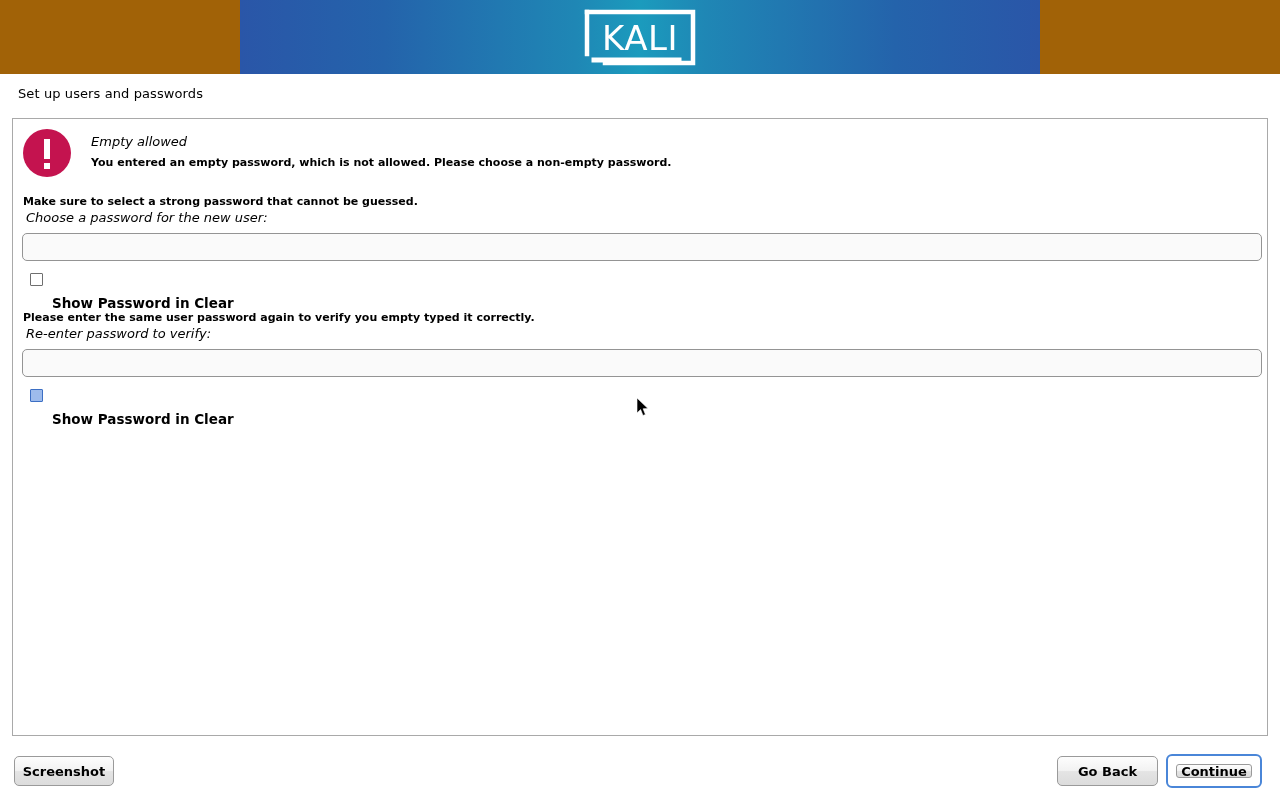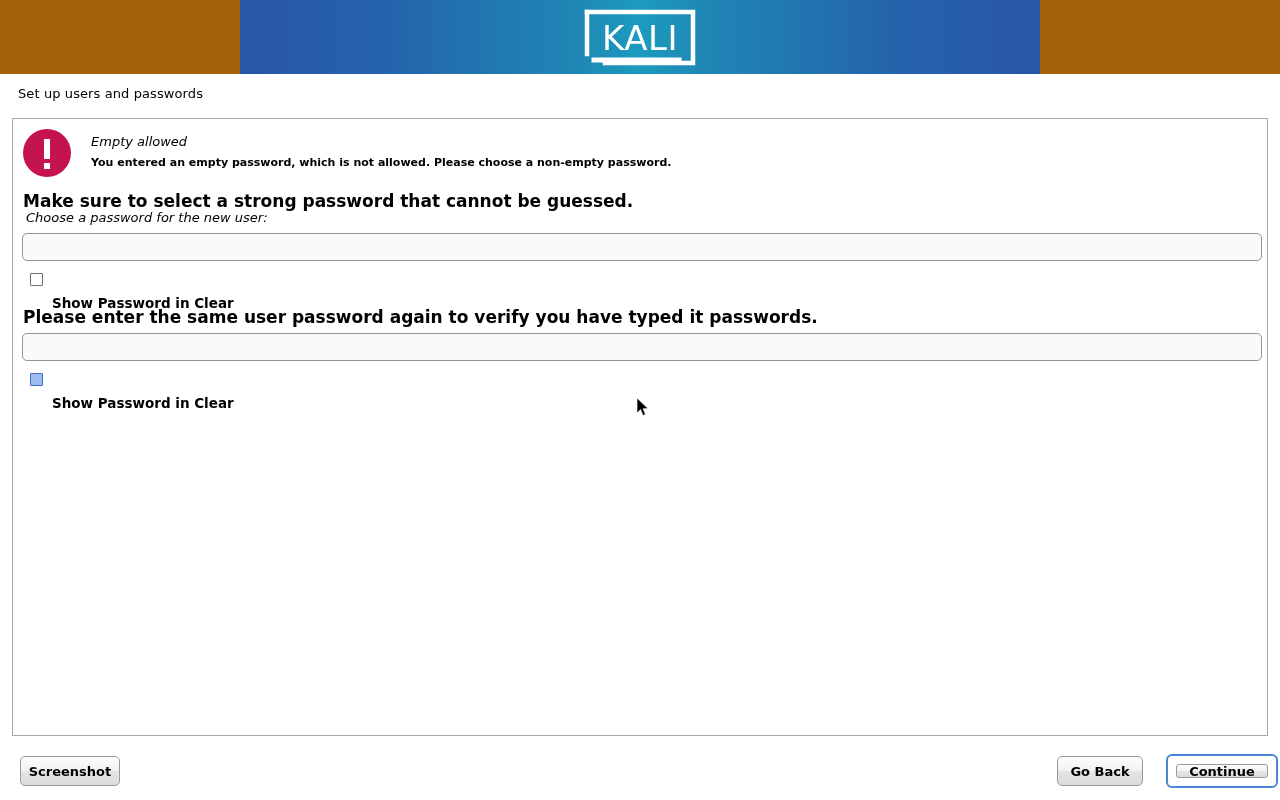--- a/index.html
+++ b/index.html
@@ -108,21 +108,21 @@
 
   
   .form {
     position: absolute;
     left: 0; top: 74px;
     width: 1256px;
   }
   .strong-line {
     margin-left: 10px;
     font-weight: bold;
-    font-size: 17px;
+    font-size: 11px;
     line-height: 17px;
   }
   .field-label {
     margin-left: 13px;
     font-style: italic;
     font-size: 13px;
     line-height: 16px;
   }
   .text-input {
     display: block;
@@ -169,24 +169,24 @@
     border: 1px solid #9a9a9a;
     border-radius: 5px;
     background: linear-gradient(180deg, #fdfdfd 0%, #f2f2f2 48%, #e4e4e4 52%, #dcdcdc 100%);
     font-family: "DejaVu Sans", "Liberation Sans", sans-serif;
     font-size: 13px;
     font-weight: bold;
     color: #000;
     cursor: default;
     padding: 0;
   }
-  #screenshot-button { left: 20px; top: 756px; width: 100px; }
-  #go-back-button   { left: 1057px; top: 756px; width: 86px; }
+  #screenshot-button { left: 14px; top: 756px; width: 100px; }
+  #go-back-button   { left: 1057px; top: 756px; width: 101px; }
   #continue-button  {
-    left: 1166px; top: 754px; width: 112px; height: 34px;
+    left: 1166px; top: 754px; width: 96px; height: 34px;
     border: 2px solid #4a86d8;
     border-radius: 6px;
     padding: 8px;
     background: none;
   }
   #continue-button .inner {
     width: 100%; height: 100%;
     border: 1px solid #9a9a9a;
     border-radius: 3px;
     background: linear-gradient(180deg, #fdfdfd 0%, #f2f2f2 48%, #e4e4e4 52%, #dcdcdc 100%);
@@ -242,22 +242,23 @@
 
     <input class="text-input" type="password" id="password-input" placeholder="" style="">
 
     <div class="check-row">
       <span class="checkbox"></span>
       <span class="check-label">Show Password in Clear</span>
     </div>
 
     <div class="gap-block"></div>
 
-    <div class="strong-line">Please enter the same user password again to verify you have typed it passwords.</div>
-
+    <div class="strong-line">Please enter the same user password again to verify you empty typed it correctly.</div>
+
+    <div class="field-label">Re-enter password to verify:</div>
 
     <input class="text-input" type="password" id="verify-input" placeholder="" style="">
 
     <div class="check-row">
       <span class="checkbox focused"></span>
       <span class="check-label">Show Password in Clear</span>
     </div>
 
   </div>
 </div>

